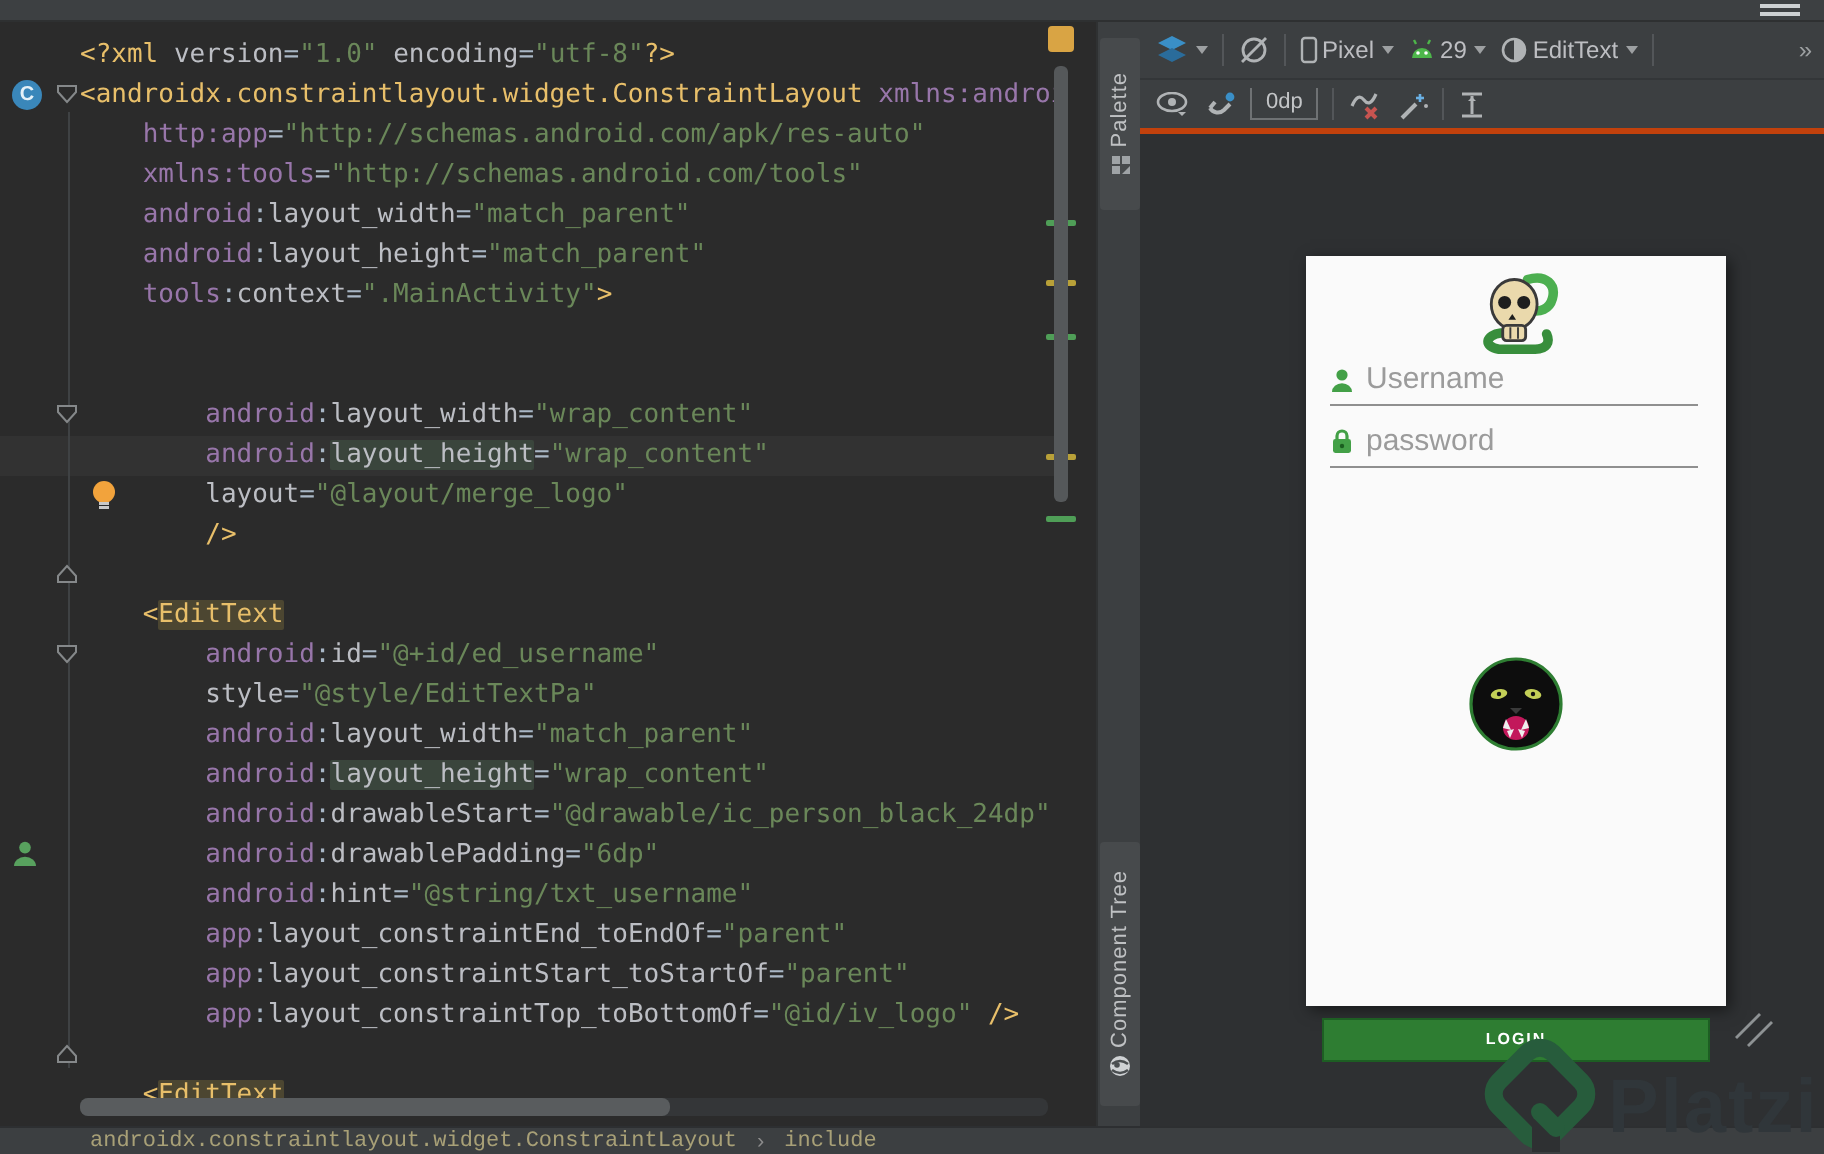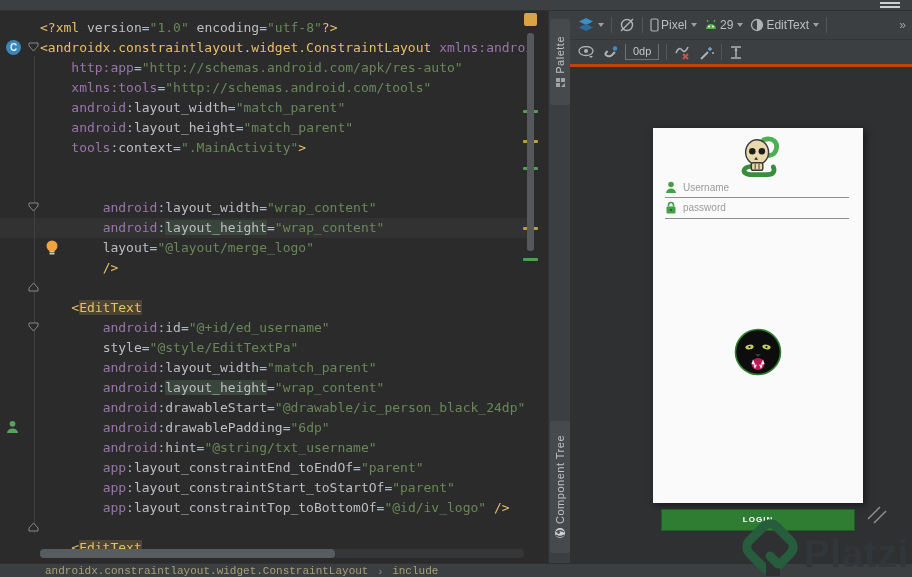--- a/index.html
+++ b/index.html
@@ -61,24 +61,24 @@
   .chevrons { margin-left:auto; color:#9da0a2; font-size:12px; letter-spacing:-2px; }
 
   
   #surface { position:absolute; left:0; top:56px; width:342px; height:496px; background:#2e3032; }
 
   
   #phone { position:absolute; left:83px; top:61px; width:210px; height:375px; background:#fafafa; box-shadow:2px 2px 7px rgba(0,0,0,.5); }
   .logo-skull { position:absolute; left:85px; top:7px; width:42px; height:42px; }
   .field { position:absolute; left:12px; width:184px; }
   .field .row { display:flex; align-items:center; gap:6px; }
-  .field .hint { color:#9b9b9b; font-size:10px; }
+  .field .hint { color:#9b9b9b; font-size:15px; }
   .field .underline { margin-top:4px; height:1px; background:#8f8f8f; }
   #field-username { top:53px; }
-  #field-password { top:73px;text-align:center; }
+  #field-password { top:84px;text-align:center; }
   .avatar-panther { position:absolute; left:81px; top:200px; width:48px; height:48px; }
   #login-button { position:absolute; left:8px; top:347px; width:194px; height:22px; background:#2e7d32; border:1px solid #1d5e23;
                   color:#ffffff; font-size:8px; font-weight:bold; letter-spacing:1px; text-align:center; line-height:20px;margin-top:34px; }
 
   .resize-handle { position:absolute; left:296px; top:438px; }
 
   
   #bottom-bar { position:absolute; left:0; top:563px; width:912px; height:14px; background:#3c3f41; border-top:1px solid #2d2f31;
                 display:flex; align-items:center; padding-left:45px; gap:10px; font-size:11px; z-index:5; }
   .crumb { color:#a8a077;font-family:Liberation Mono, monospace; }

